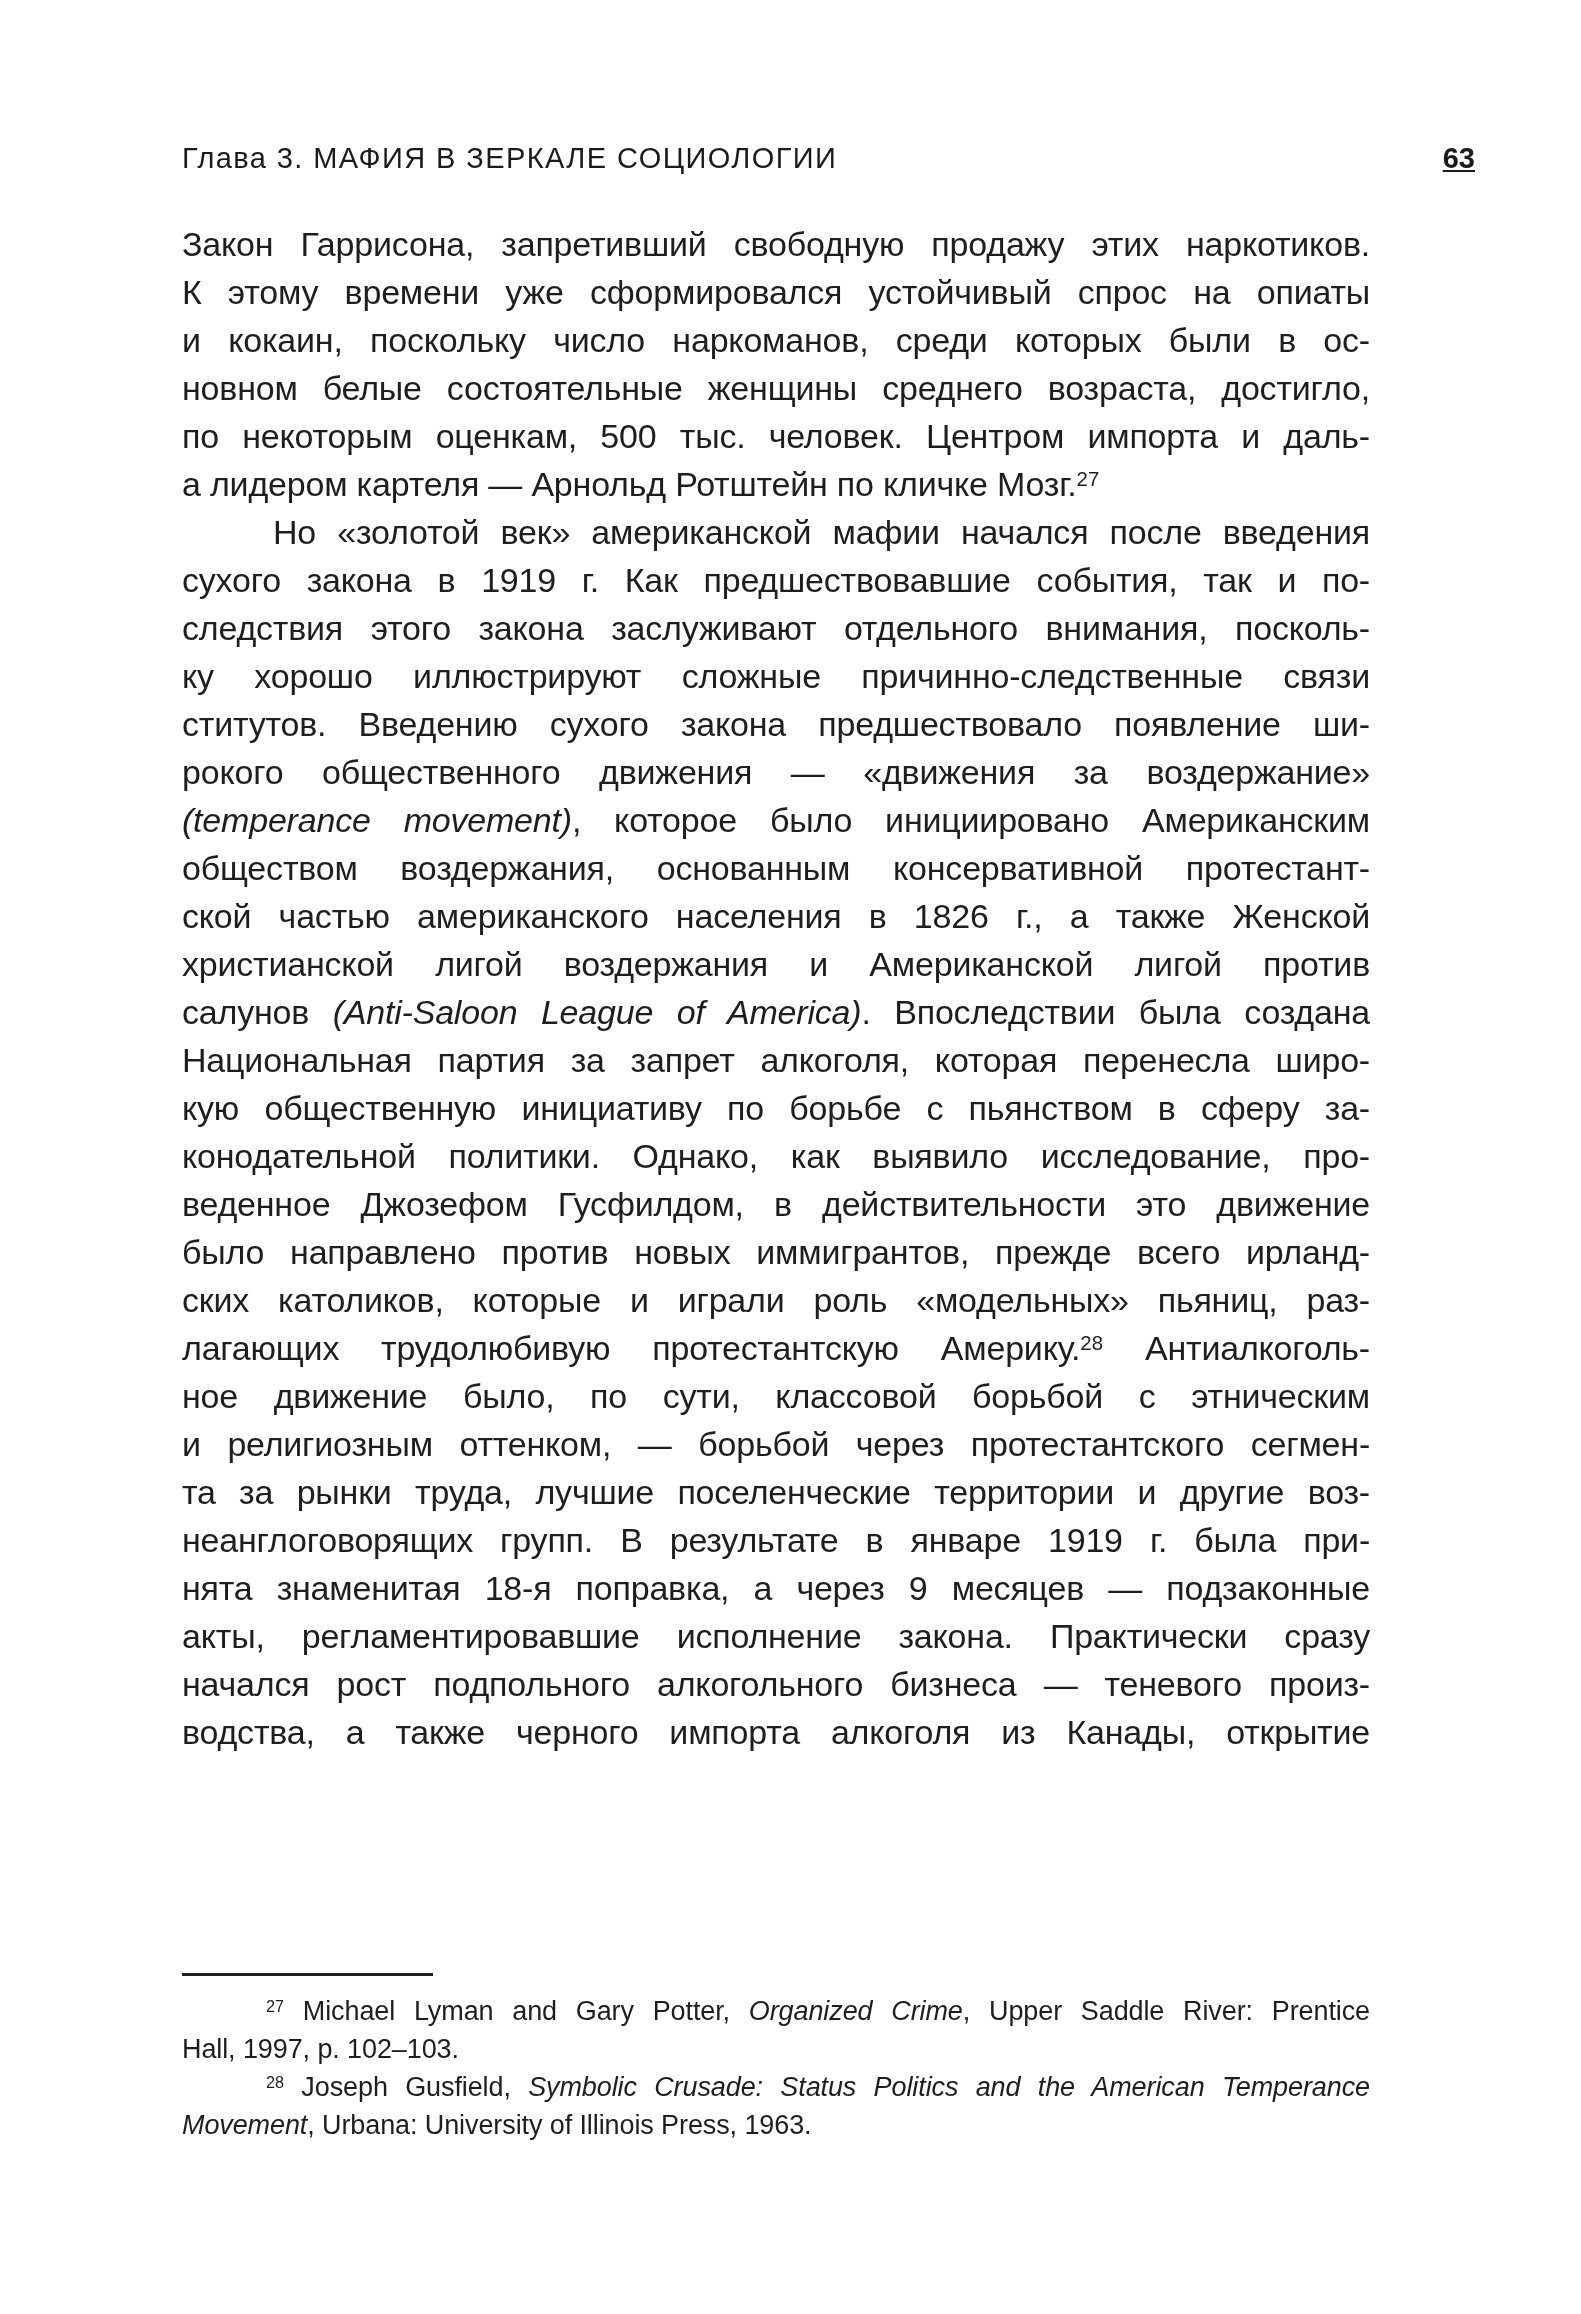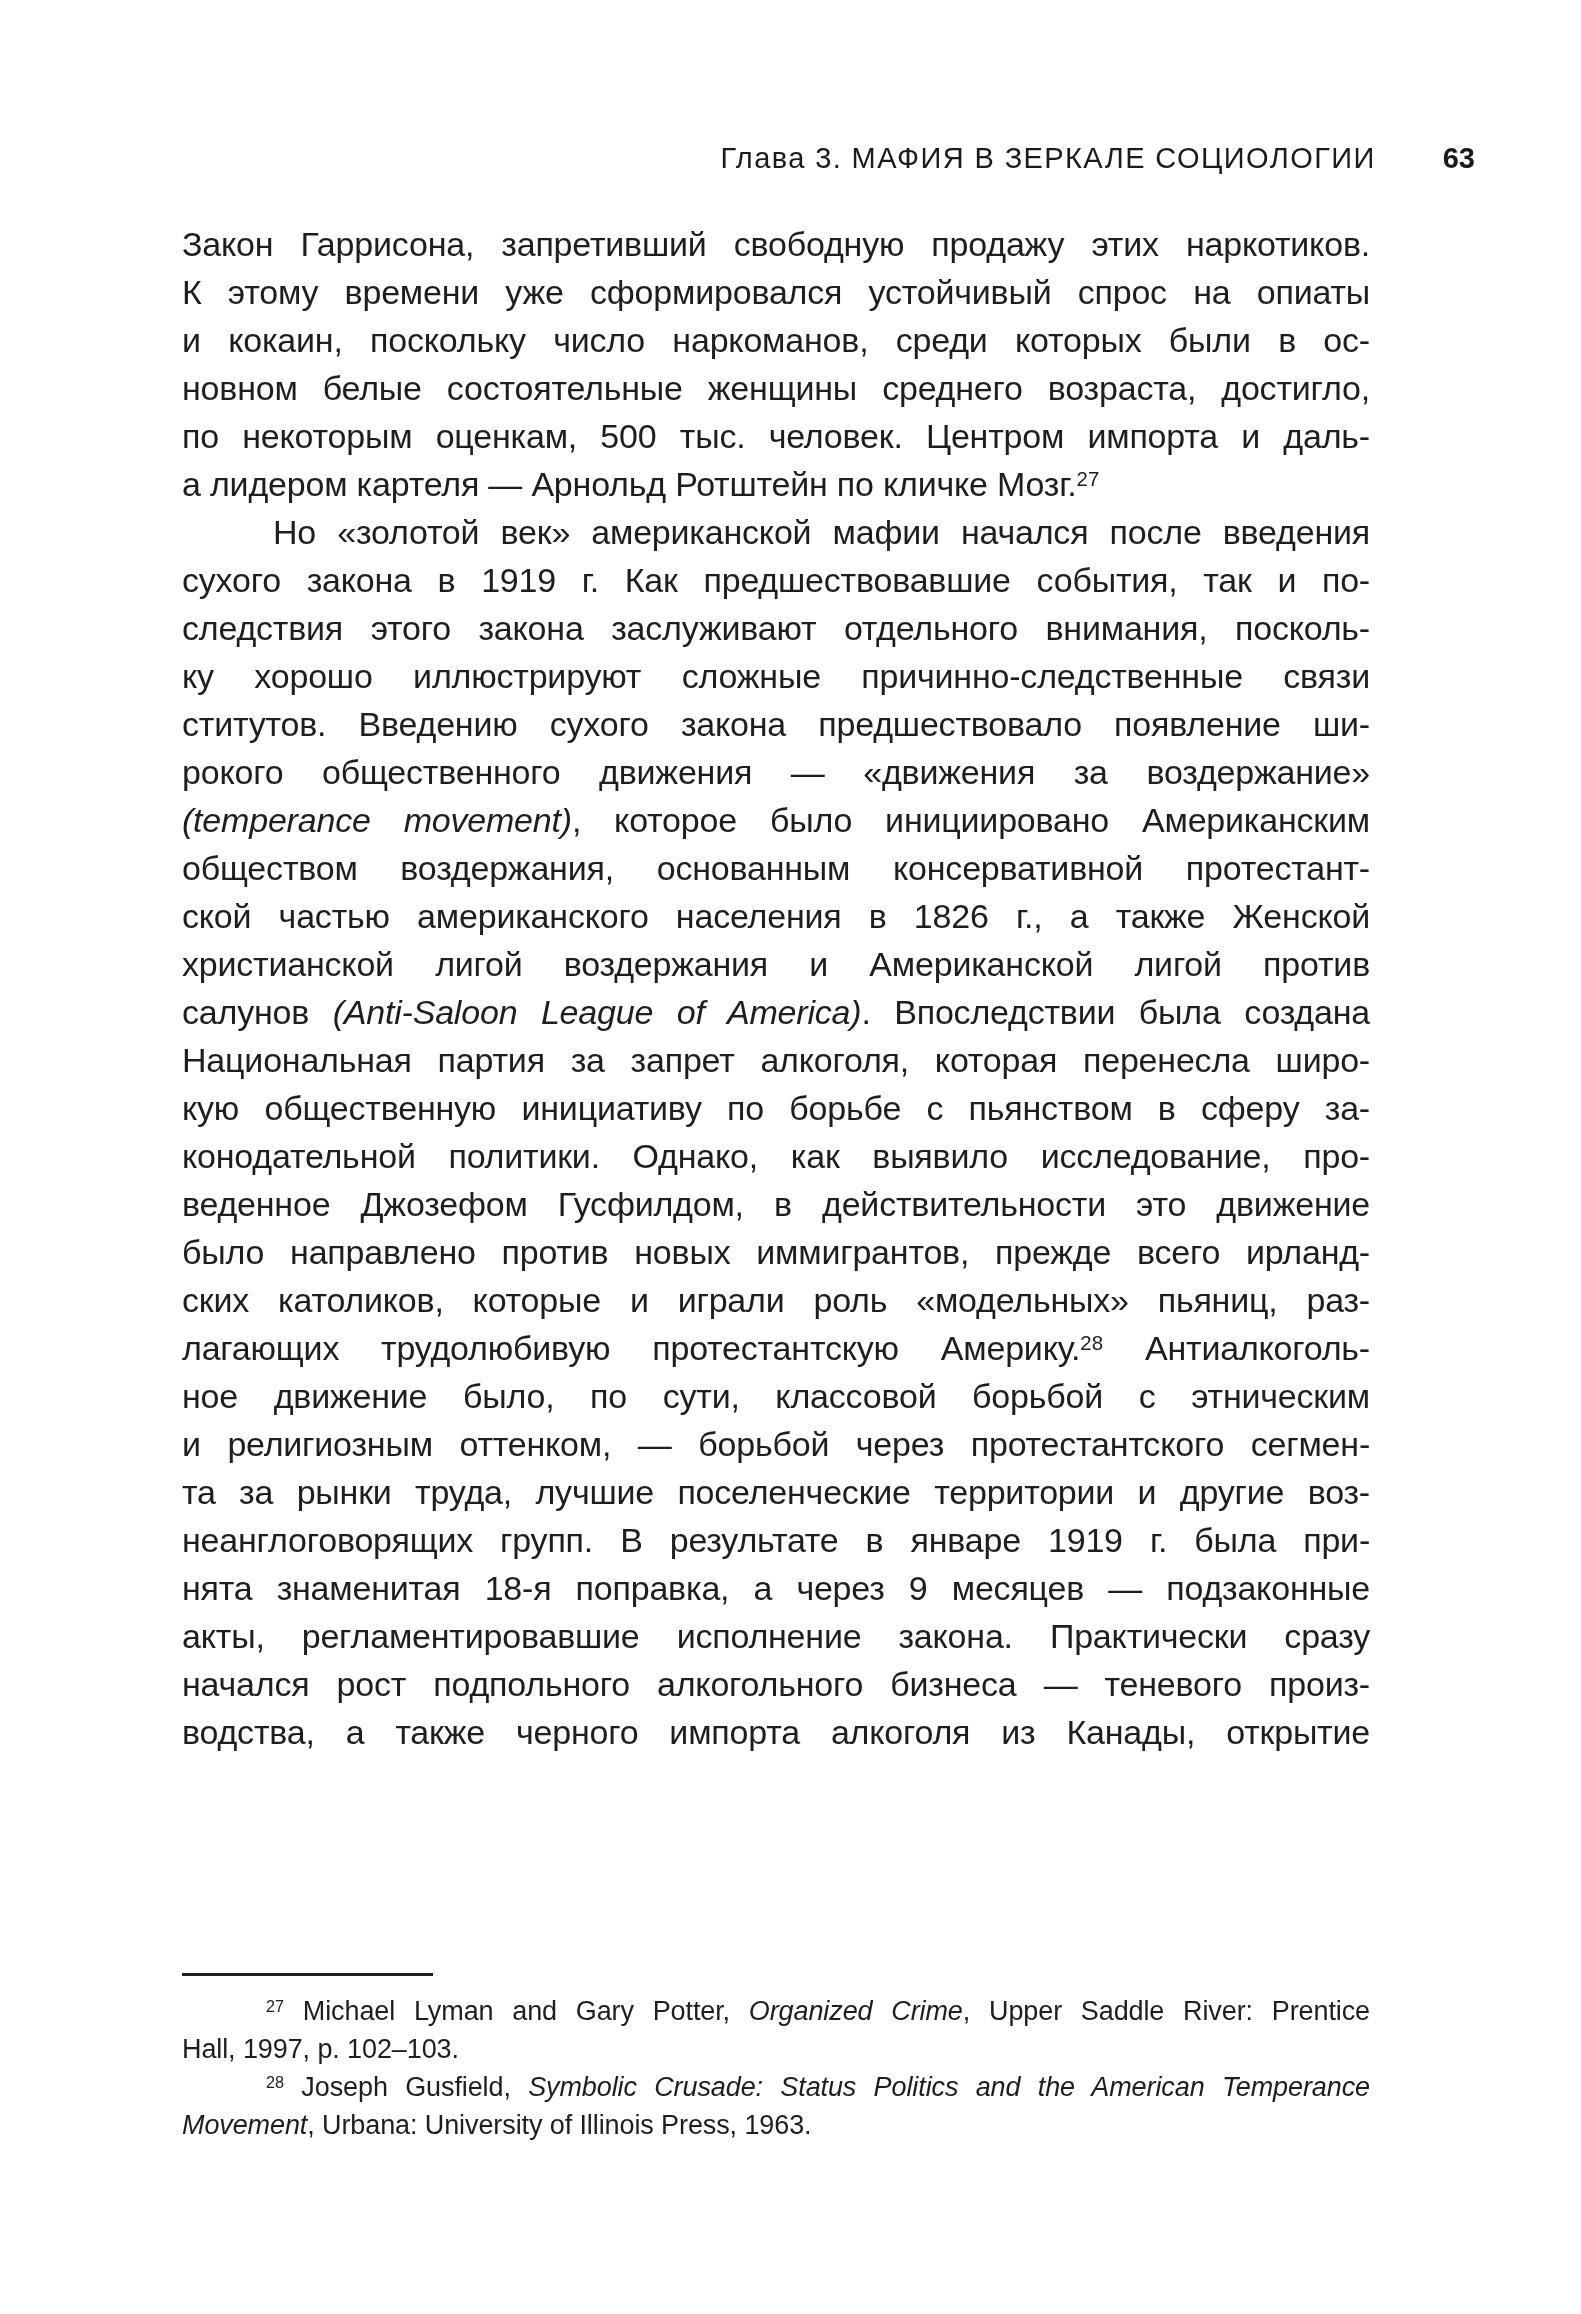--- a/index.html
+++ b/index.html
@@ -11,30 +11,31 @@
     position:relative;
     width:1581px;height:2314px;
     margin:0 auto;
     background:#ffffff;
     color:#1e1e1e;
     overflow:hidden;
   }
   .running-header{
     position:absolute;
     top:141px;left:182px;width:1293px;
-    display:flex;justify-content:flex-end;align-items:baseline;
+    display:flex;justify-content:space-between;align-items:baseline;
     font-size:29px;line-height:34px;
     letter-spacing:1.4px;
     color:#1b1b1b;
     white-space:nowrap;
   }
   .running-header .page-number{
     font-weight:700;
     margin-left:67px;
     letter-spacing:0;
+    text-decoration:underline;
   }
   .body-text{
     position:absolute;
     top:220px;left:182px;width:1188px;
     font-size:34px;line-height:48px;
     letter-spacing:-0.2px;
     overflow:hidden;
   }
   .footnote-rule{
     position:absolute;

